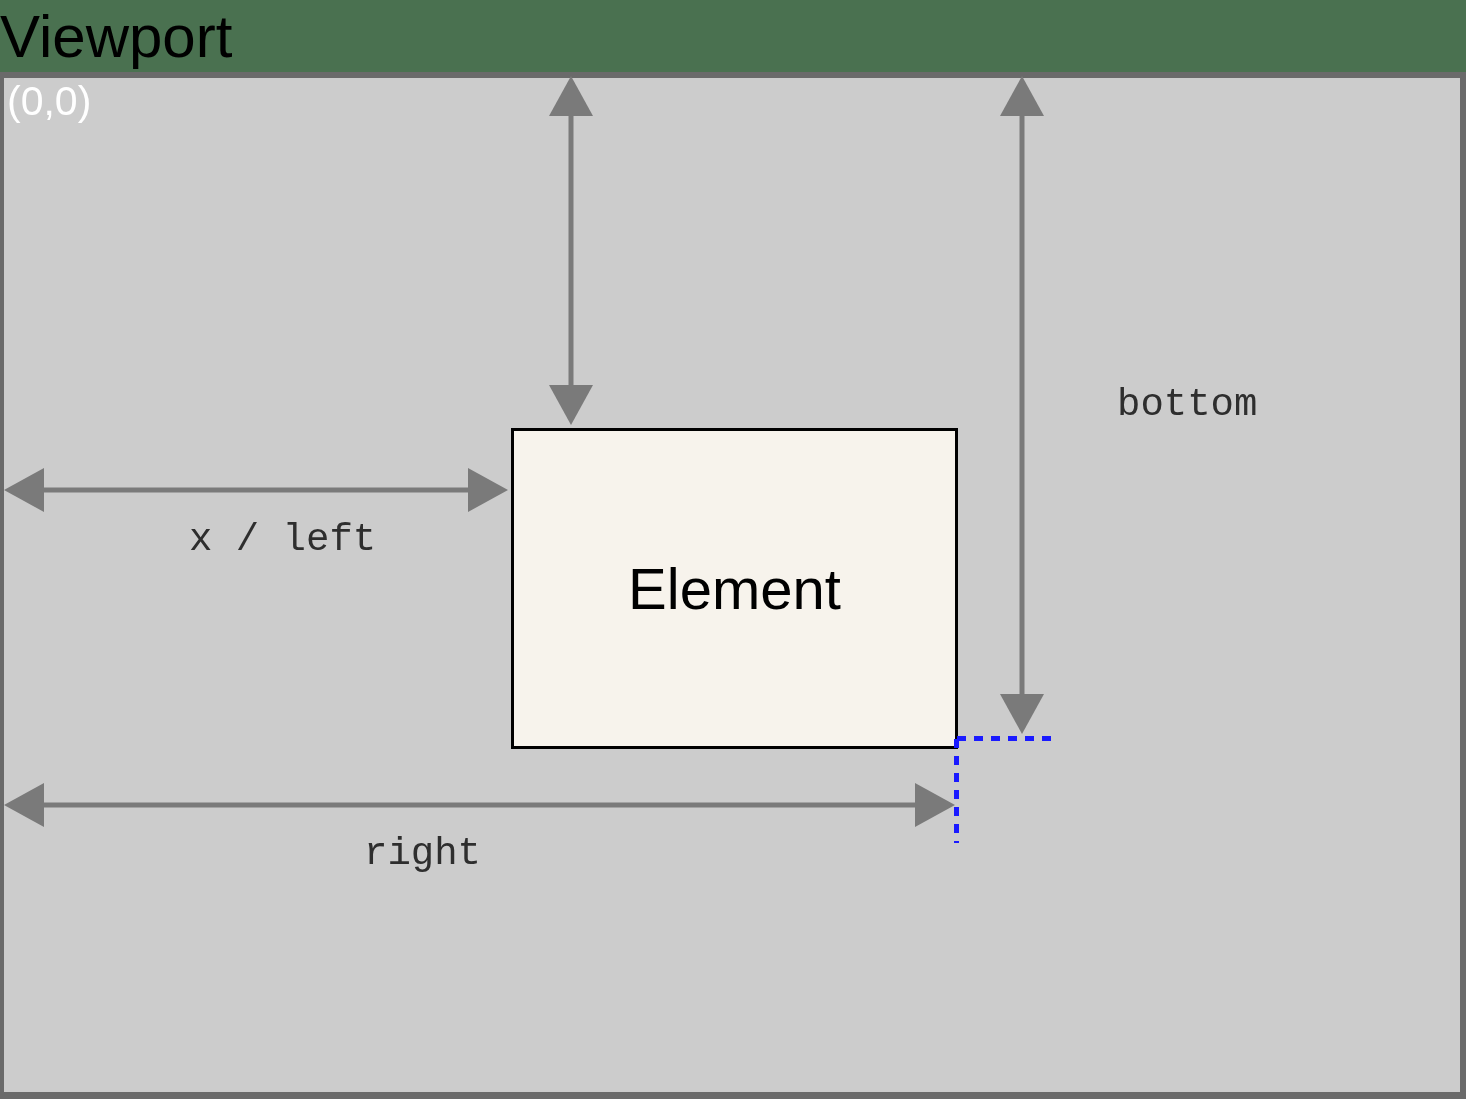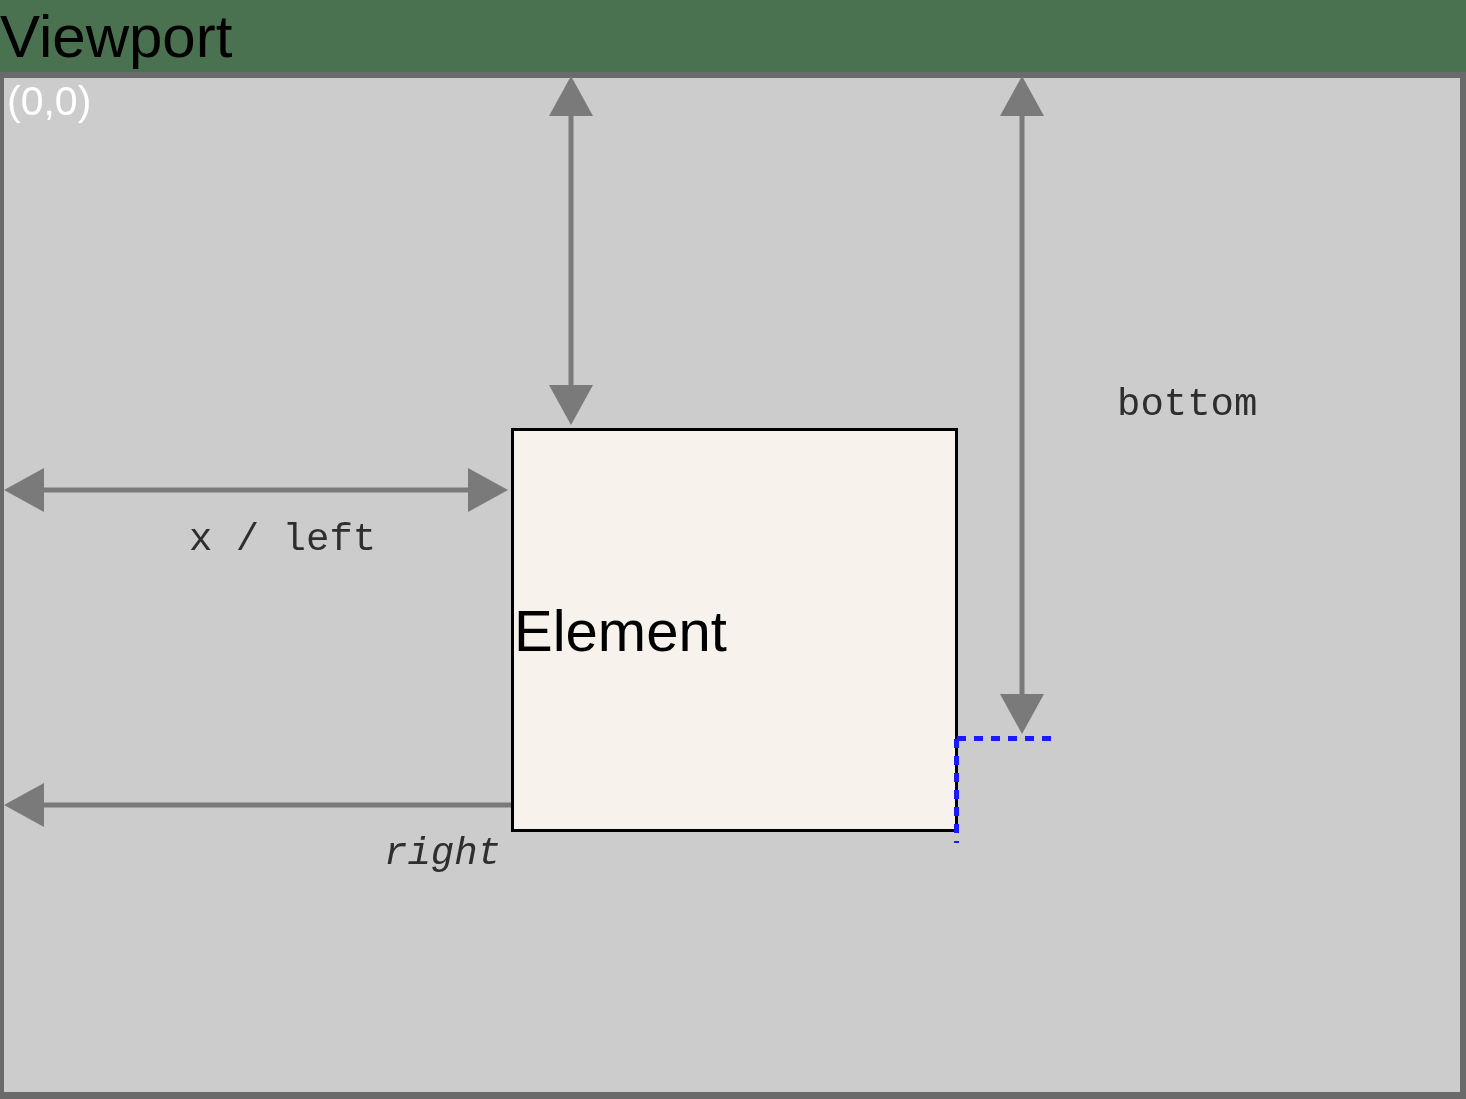--- a/index.html
+++ b/index.html
@@ -34,24 +34,24 @@
     border:6px solid var(--viewport-border,#6a6a6a);
     border-left-width:4px;
     border-bottom-width:7px;
   }
   .origin{
     position:absolute;left:7px;top:78px;
     font-size:41px;color:#ffffff;
   }
   .element-box{
     position:absolute;left:511px;top:428px;
-    width:447px;height:404px;box-sizing:border-box;
+    width:447px;height:321px;box-sizing:border-box;
     background:var(--element-fill,#f7f3ec);
     border:3px solid var(--element-border,#000);
-    display:flex;align-items:center;
+    display:flex;align-items:center;justify-content:center;
   }
   .element-label{font-size:58px;color:#000;}
   .mono-label{
     position:absolute;
     font-family:"Liberation Mono",monospace;
     font-size:39px;color:var(--label-color,#2e2e2e);
     white-space:pre;
   }
   
   .varrow{position:absolute;width:44px;}
@@ -86,21 +86,21 @@
     border-top:22px solid transparent;border-bottom:22px solid transparent;
     border-left:40px solid var(--arrow-color,#7a7a7a);
   }
   #arrow-y-top{left:549px;top:76px;height:349px;}
   #arrow-bottom{left:1000px;top:76px;height:658px;}
   #arrow-x-left{left:4px;top:468px;width:504px;}
   #arrow-right{left:4px;top:783px;width:951px;}
   #label-y-top{left:600px;top:230px;}
   #label-x-left{left:160px;top:518px;margin-left:29px;}
   #label-bottom{left:1096px;top:383px;margin-left:21px;}
-  #label-right{left:384px;top:832px;font-style:italic;}
+  #label-right{left:364px;top:832px;}
   
   .guide-h{
     position:absolute;left:957px;top:736px;width:101px;height:5px;
     background:repeating-linear-gradient(90deg,var(--guide-blue,#1a1aff) 0 9px,transparent 9px 17px);
   }
   .guide-v{
     position:absolute;left:954px;top:739px;width:5px;height:104px;
     background:repeating-linear-gradient(180deg,var(--guide-blue,#1a1aff) 0 9px,transparent 9px 17px);
   }
 </style>

